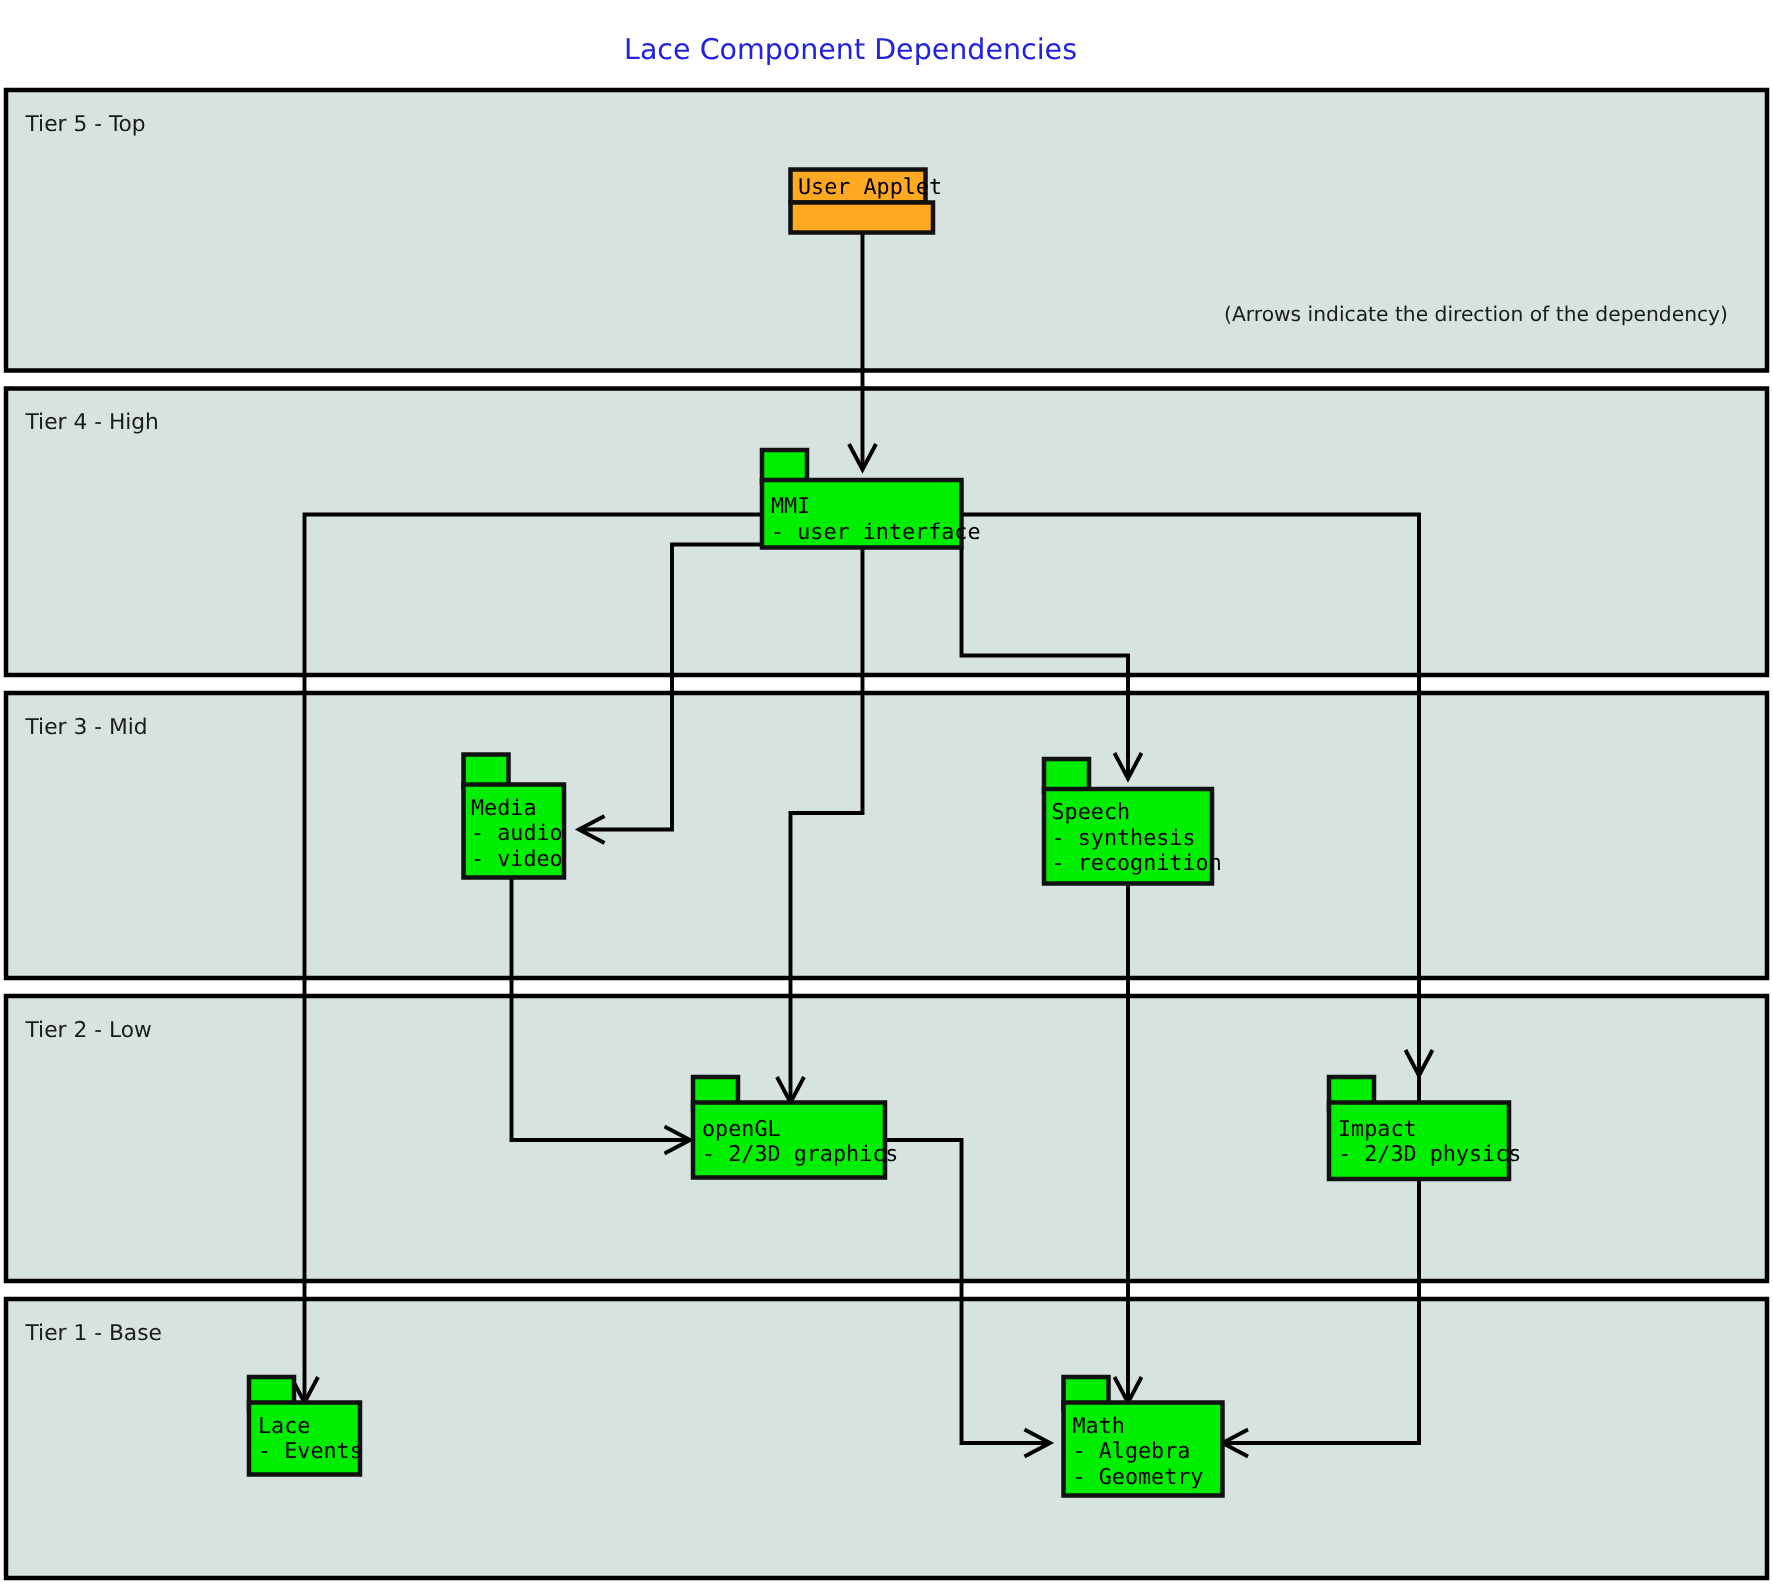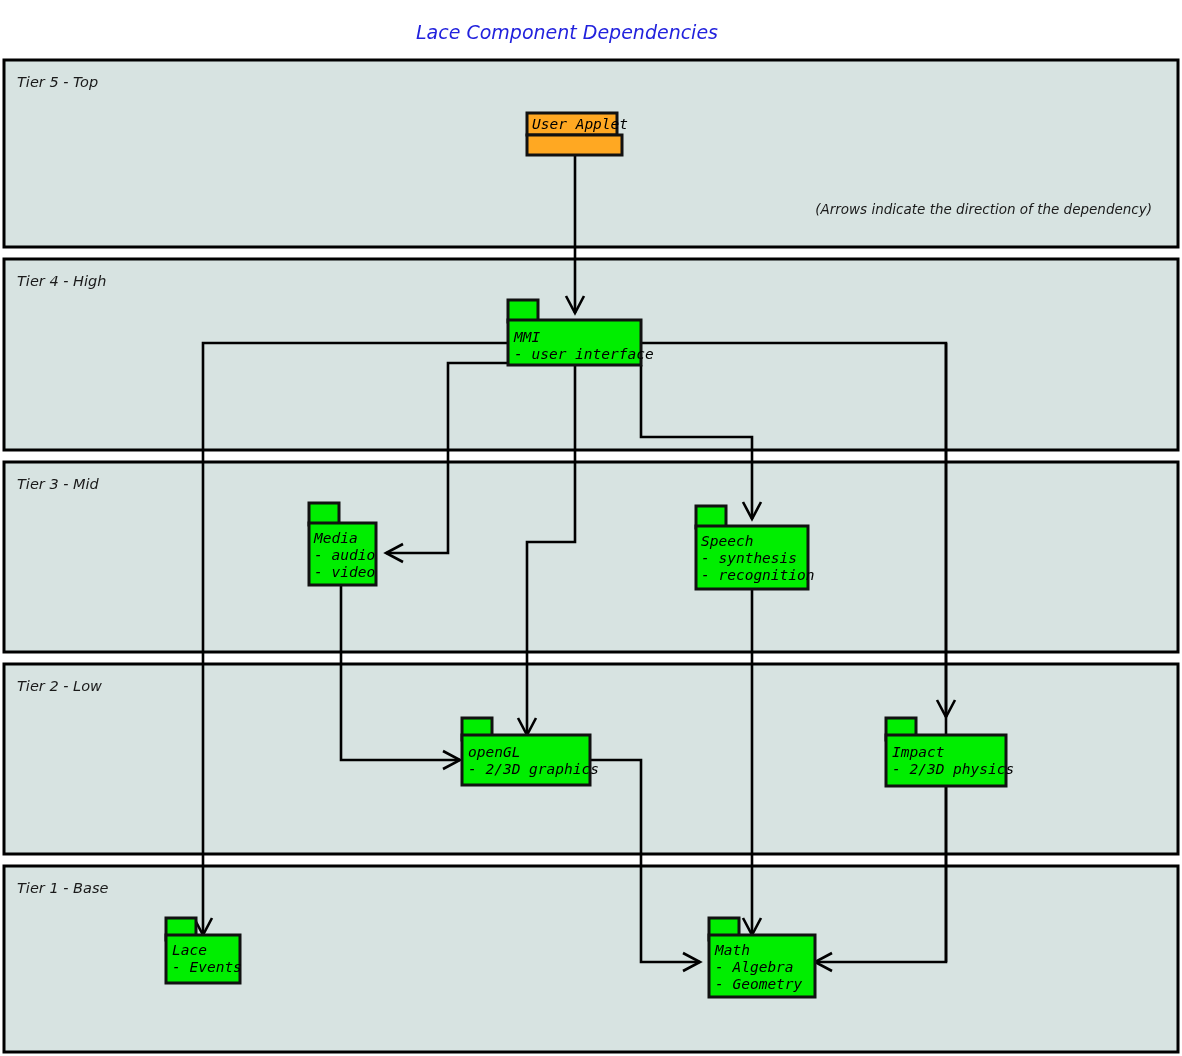--- a/index.html
+++ b/index.html
@@ -10,21 +10,20 @@
   body {
     width: 1182px;
     height: 1056px;
     font-family: "DejaVu Sans", sans-serif;
     overflow: hidden;
   }
   #stage {
     position: relative;
     width: 1182px;
     height: 1056px;
-    font-style: italic;
   }
   #diagram {
     display: block;
     width: 1182px;
     height: 1056px;
   }
   .tier-rect {
     fill: #d7e3e1;
     stroke: #000000;
     stroke-width: 3;

